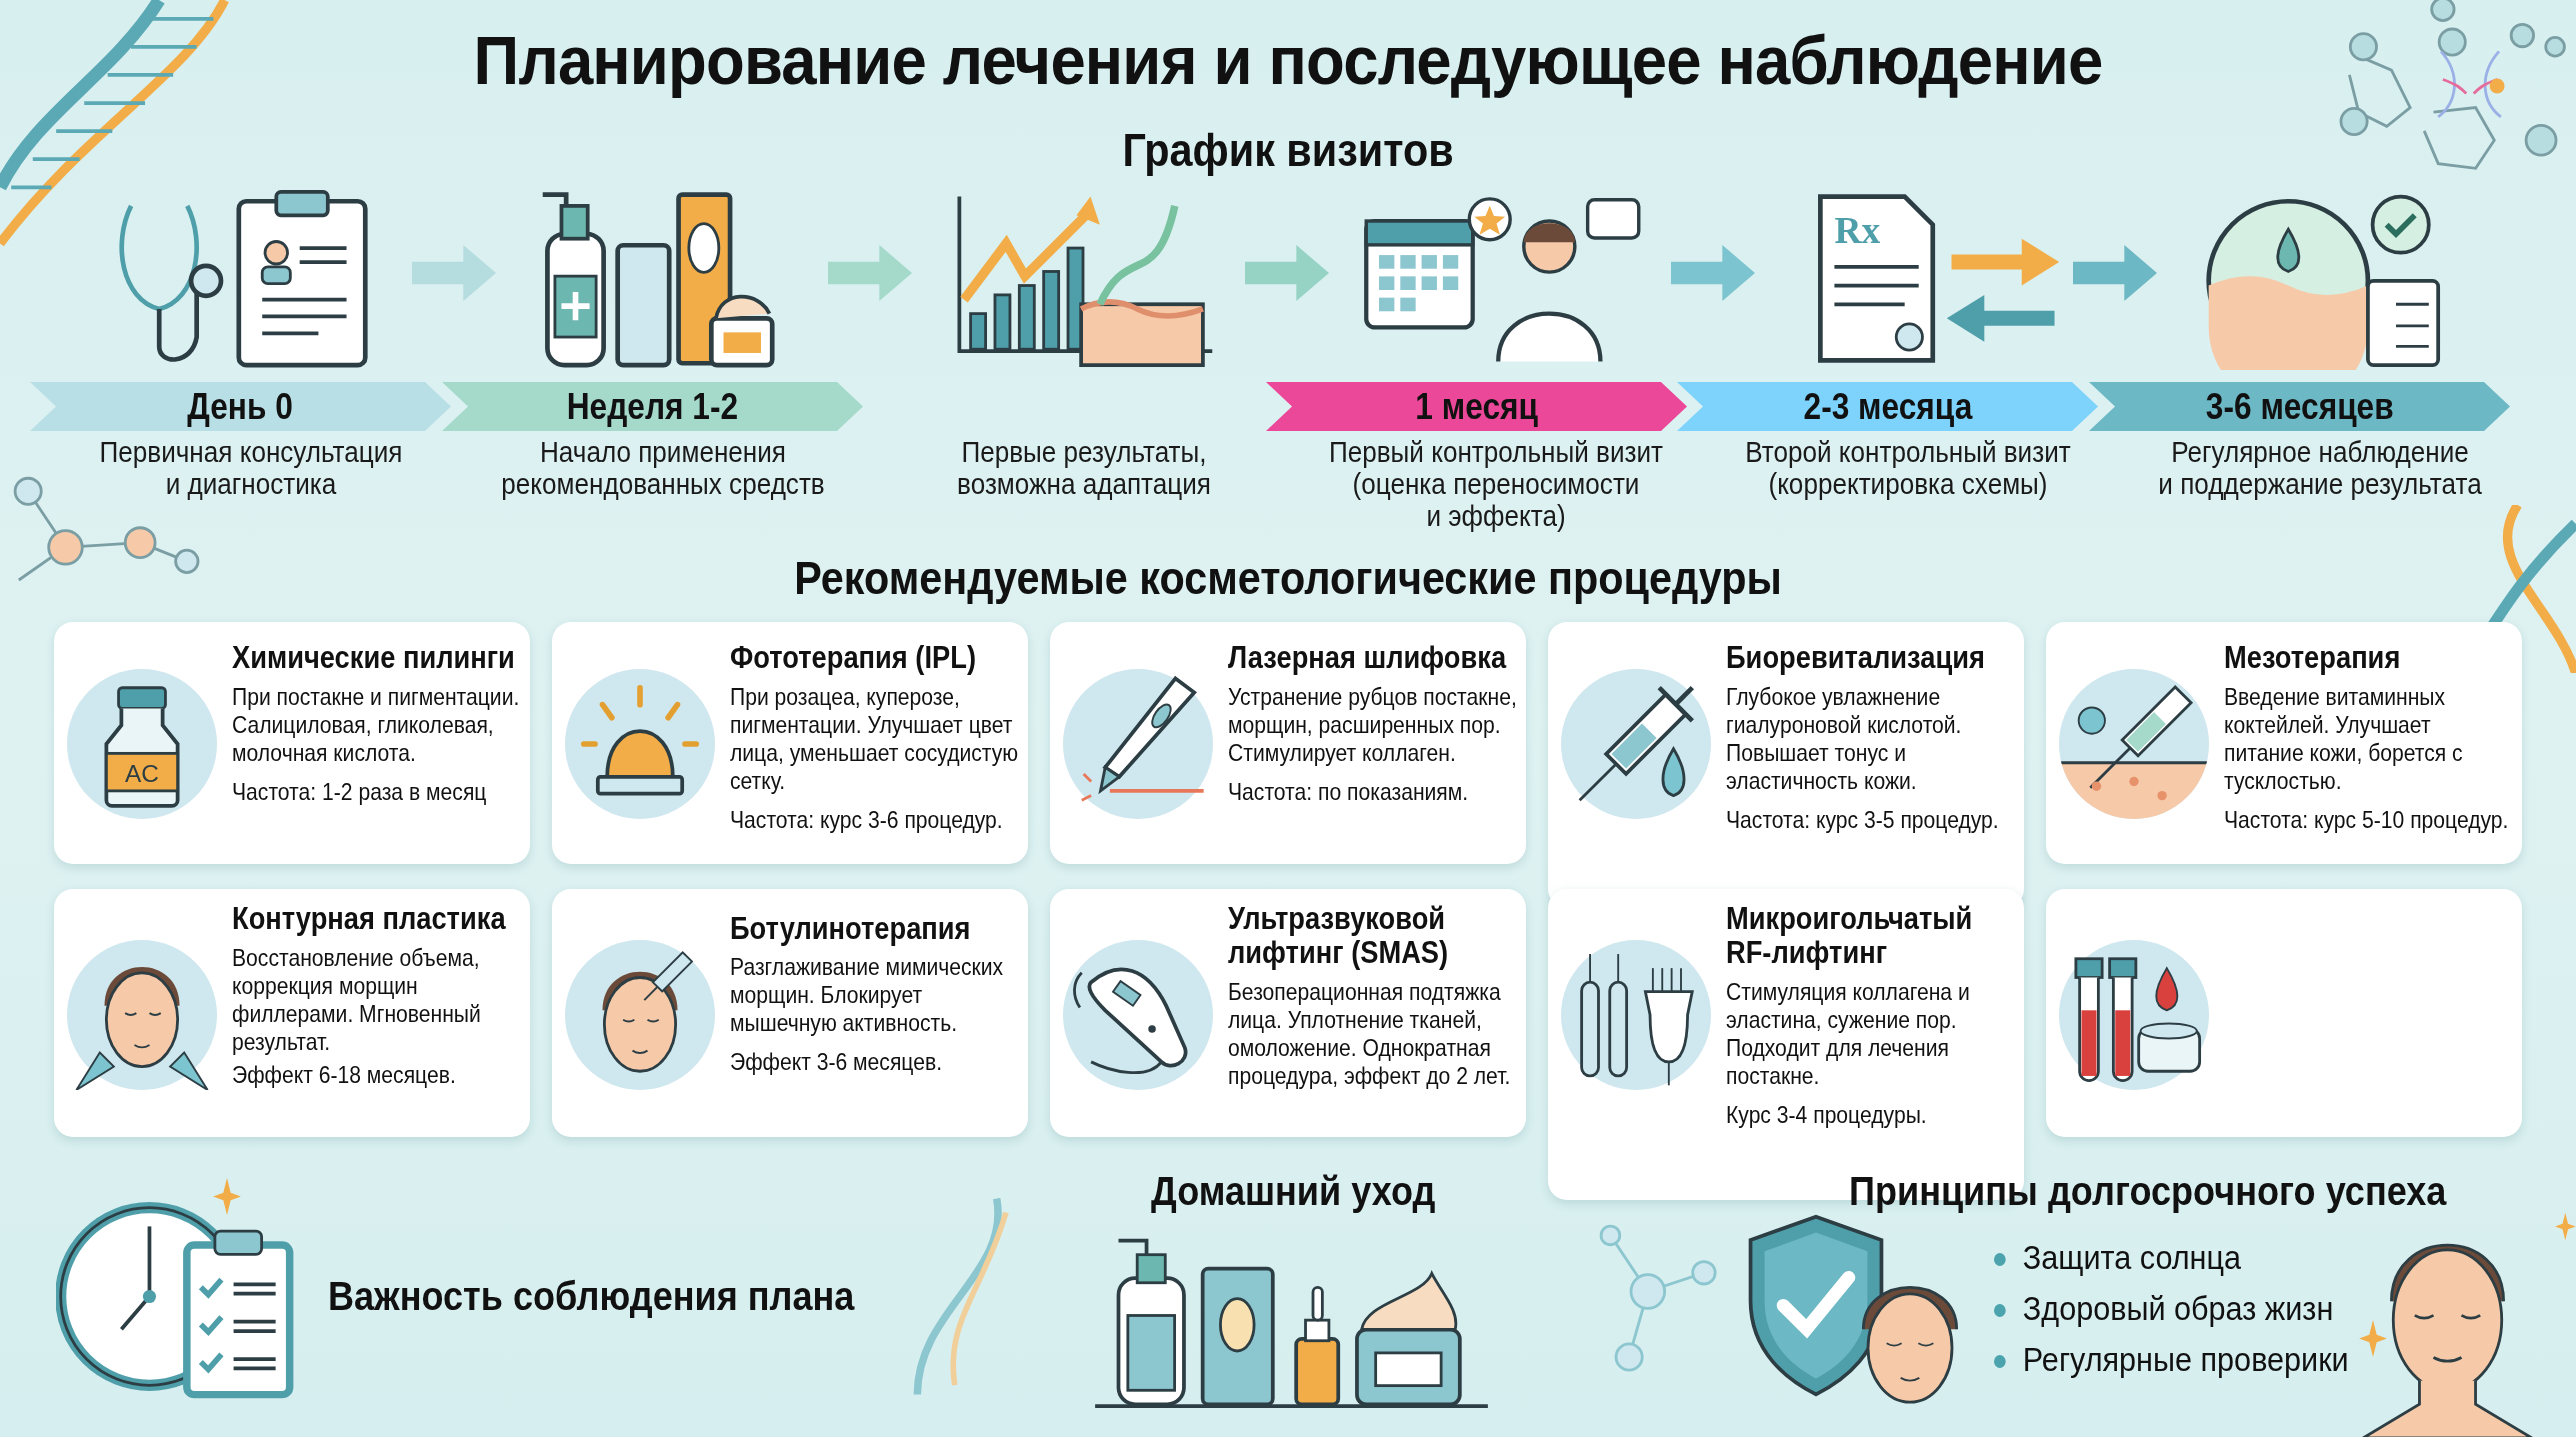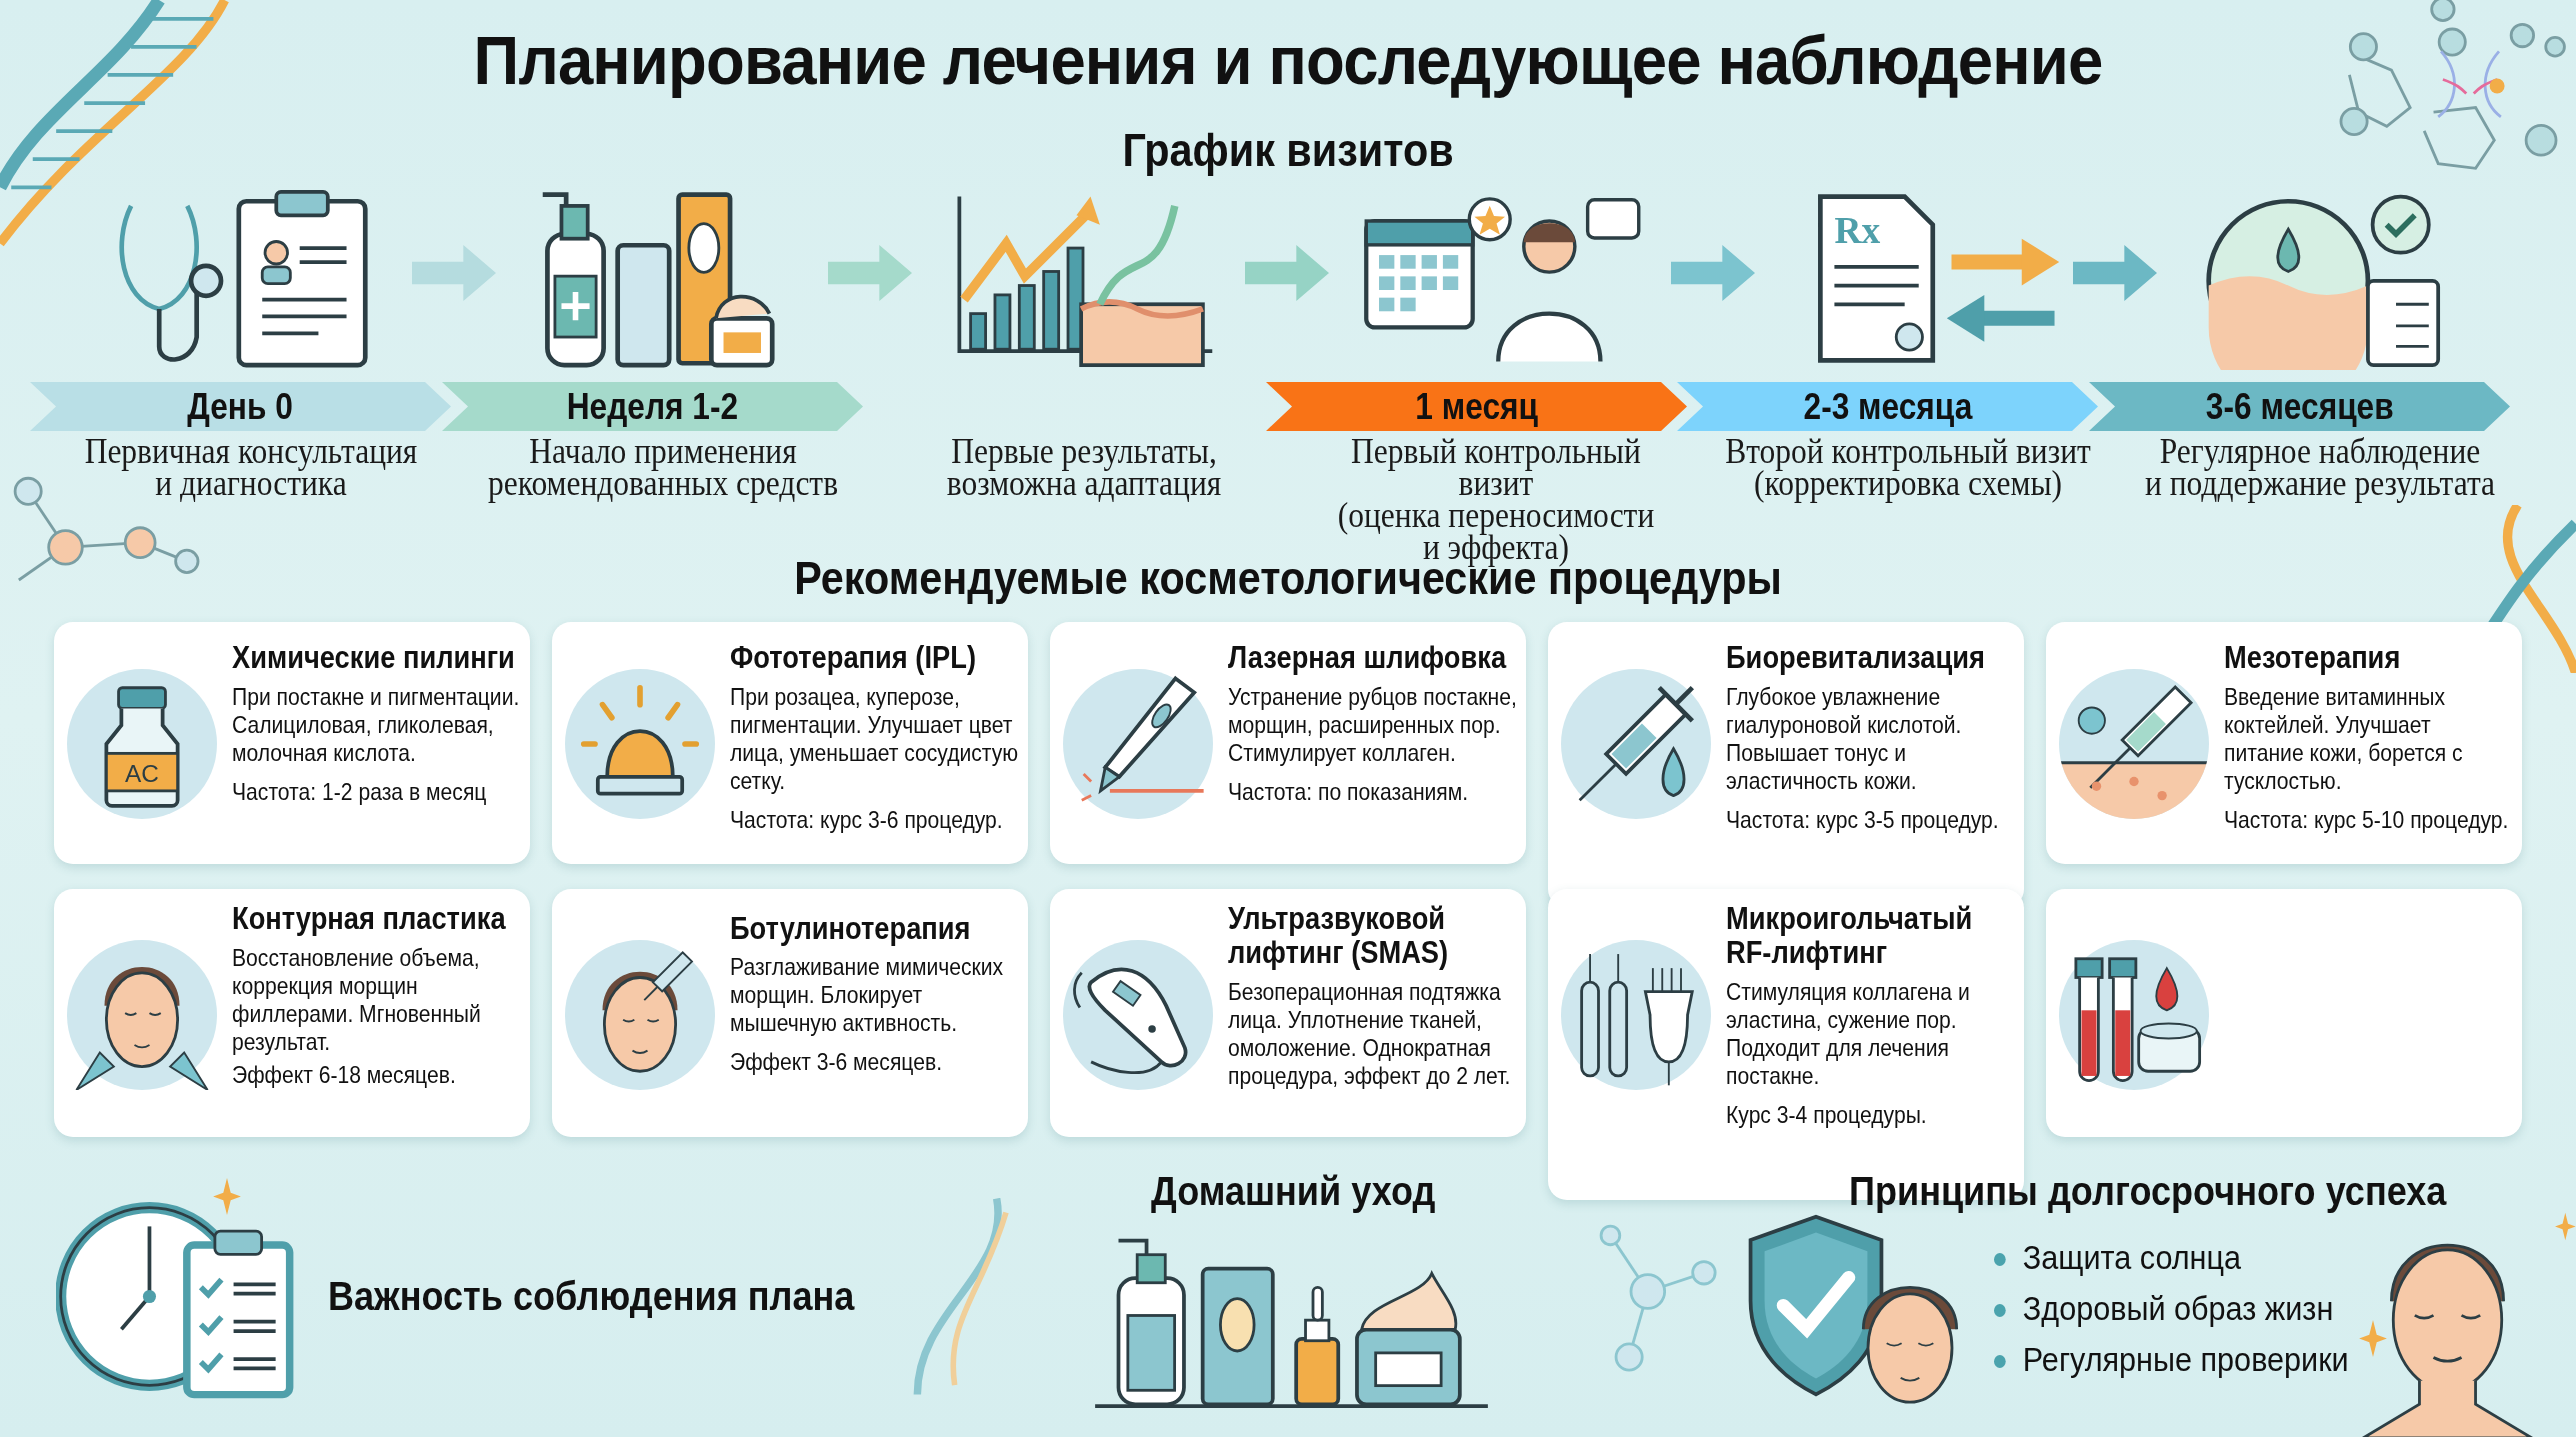--- a/index.html
+++ b/index.html
@@ -26,21 +26,21 @@
   .chev-row { position: absolute; top: 382px; left: 30px; width: 2490px; height: 33px; }
   .chev {
     position: absolute; top: 0; height: 49px;
     clip-path: polygon(0 0, calc(100% - 26px) 0, 100% 50%, calc(100% - 26px) 100%, 0 100%, 26px 50%);
     display: flex; align-items: center; justify-content: center;
     font-size: 36px; font-weight: 700;
   }
   .chev span { transform: scaleX(0.88); display: inline-block; }
   .tl-desc {
     position: absolute; top: 436px; width: 412px; text-align: center;
-    font-size: 35px; line-height: 32px; color: #1a1a1a; font-family: Liberation Serif, serif;
+    font-size: 29px; line-height: 32px; color: #1a1a1a;
   }
   .tl-desc span { display: block; transform: scaleX(0.9); }
   
   .card {
     position: absolute; width: 476px; background: #fff; border-radius: 19px;
     box-shadow: 0 3.7px 9.4px rgba(60,120,130,0.18);
   }
   .card .icon-circle {
     position: absolute; left: 13px; width: 150px; height: 150px; border-radius: 50%;
     background: #cfe7ee;
@@ -218,21 +218,21 @@
     </g>
 </svg>
 
 <div class="chev-row">
   <div class="chev" style="left:0;width:421px;background:#b9dfe6">
       <span>День 0</span>
     </div>
   <div class="chev" style="left:412px;width:421px;background:#a5dacb">
       <span>Неделя 1-2</span>
     </div>
-  <div class="chev" style="left:1236px;width:421px;background:#f97316">
+  <div class="chev" style="left:1236px;width:421px;background:#ec4899">
       <span>1 месяц</span>
     </div>
   <div class="chev" style="left:1647px;width:421px;background:#7dd3fc">
       <span>2-3 месяца</span>
     </div>
   <div class="chev" style="left:2059px;width:421px;background:#6cb8c4">
       <span>3-6 месяцев</span>
     </div>
 </div>
 

